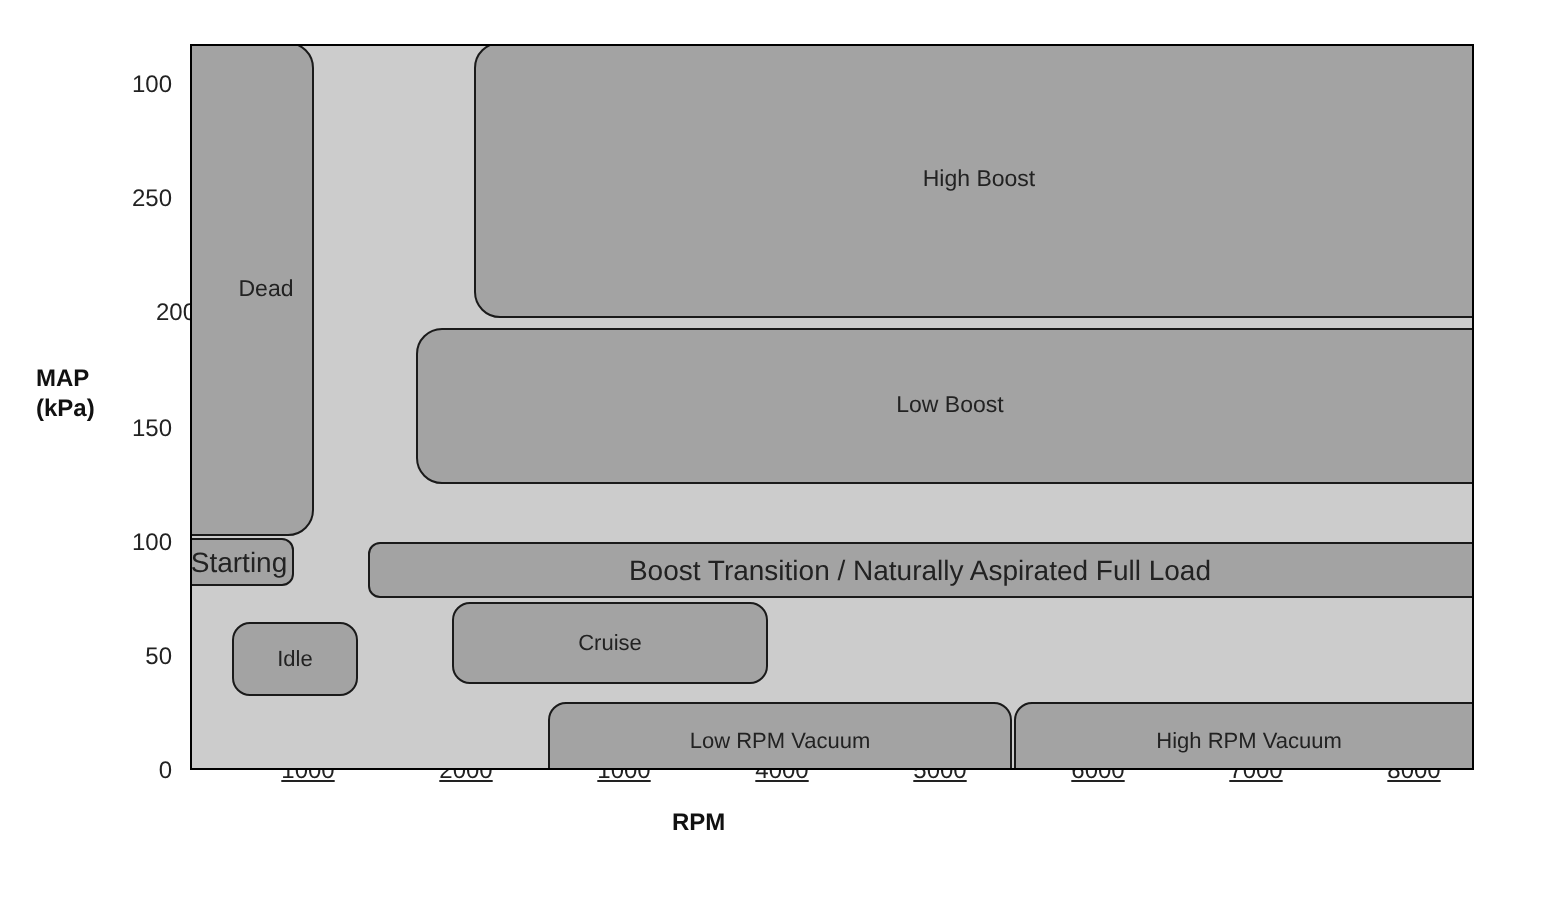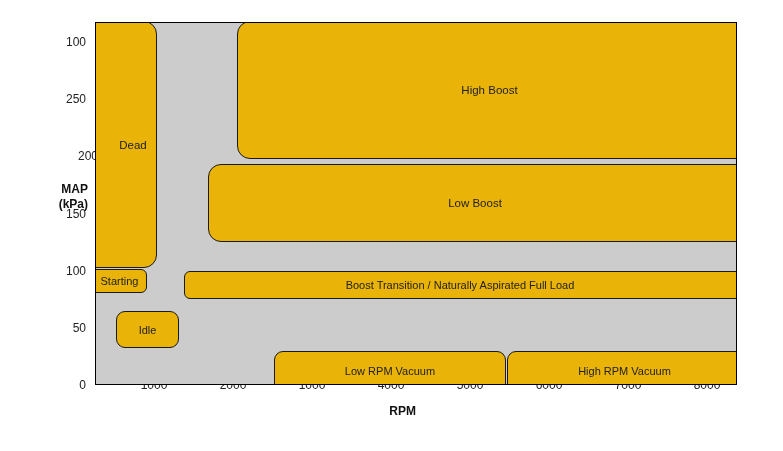--- a/index.html
+++ b/index.html
@@ -31,34 +31,34 @@
     width: 642px;
     height: 363px;
     background: #cccccc;
     border: 1.5px solid #000000;
     box-sizing: border-box;
   }
 
   
   .region {
     position: absolute;
-    background: #eab308;
+    background: #a3a3a3;
     border: 1.4px solid #1a1a1a;
     border-radius: 13px;
     box-sizing: border-box;
     display: flex;
     align-items: center;
     justify-content: center;
     font-size: 11.5px;
     color: #222222;
     white-space: nowrap;
     overflow: visible;
   }
   .region.small { border-radius: 9px; font-size: 11px; }
-  .region.tiny  { border-radius: 6px; font-size: 11px; align-items: center; }
+  .region.tiny  { border-radius: 6px; font-size: 14px; align-items: center; }
 
   
   #plot-inner {
     position: absolute;
     left: 0; top: 0;
     width: 100%;
     height: 100%;
     overflow: hidden;
   }
 
@@ -68,29 +68,30 @@
     font-size: 12px;
     color: #222222;
     white-space: nowrap;
   }
   .ytick {
     text-align: right;
     transform: translateY(-50%);
   }
   .xtick {
     transform: translateX(-50%);
+    text-decoration: underline;
   }
 
   .axis-title {
     position: absolute;
     font-size: 12px;
     font-weight: bold;
     color: #111111;
     white-space: nowrap;
-    text-align: right;
+    text-align: left;
   }
   #y-axis-title {
     left: 18px;
     top: 182px;
     width: 70px;
     line-height: 15px;
   }
   #x-axis-title {
     left: 376px;
     top: 404px;
@@ -135,20 +136,23 @@
       </div>
 
       <div class="region tiny" style="left:-14px; top:246px; width:65px; height:24px;">
         <span style="margin-left:10px">Starting</span>
       </div>
 
       <div class="region small" style="left:20px; top:288px; width:63px; height:37px;">
         <span>Idle</span>
       </div>
 
+      <div class="region small" style="left:130px; top:278px; width:158px; height:41px;">
+        <span>Cruise</span>
+      </div>
 
       <div class="region tiny" style="left:88px; top:248px; width:580px; height:28px;">
         <span style="margin-right:28px">Boost Transition / Naturally Aspirated Full Load</span>
       </div>
 
       <div class="region" style="left:112px; top:141px; width:556px; height:78px;">
         <span style="margin-right:22px">Low Boost</span>
       </div>
 
       <div class="region" style="left:141px; top:-2px; width:527px; height:138px;">

